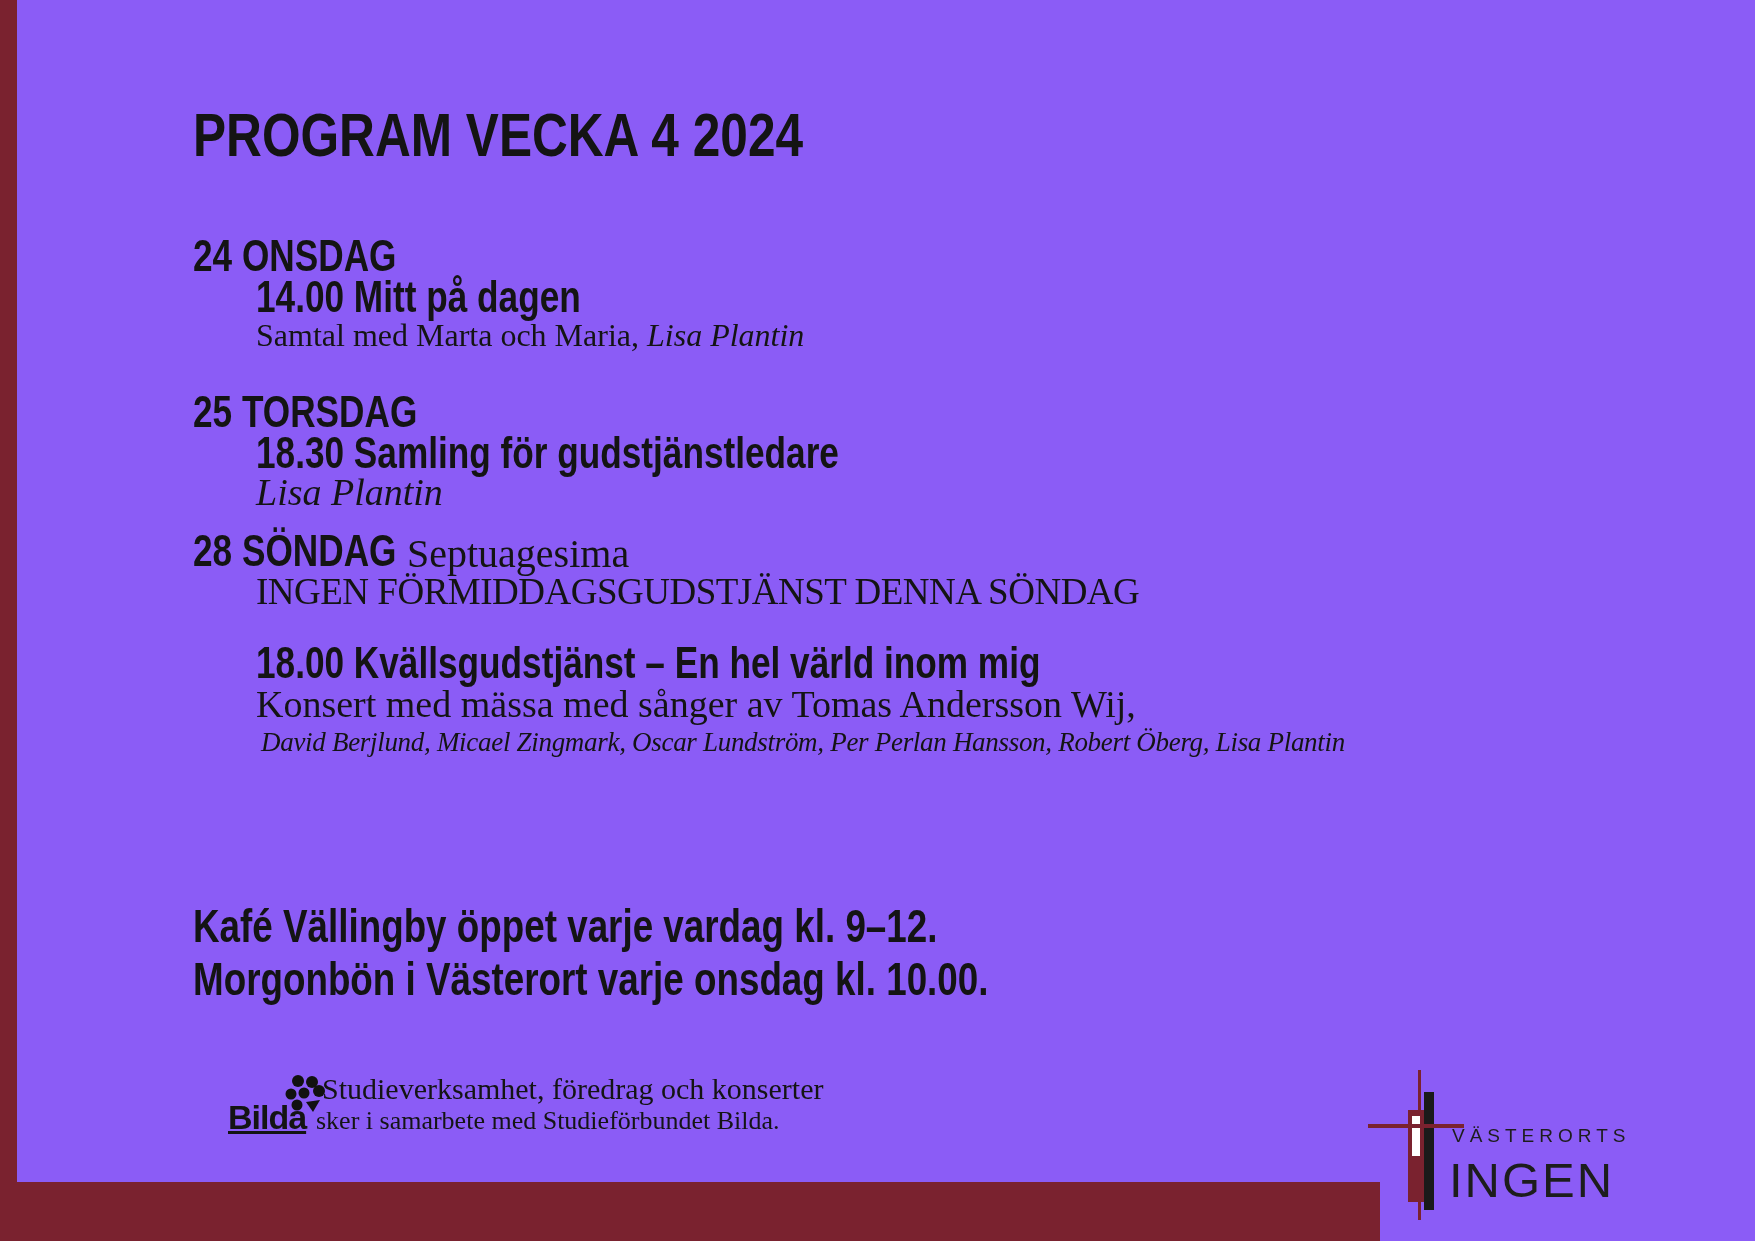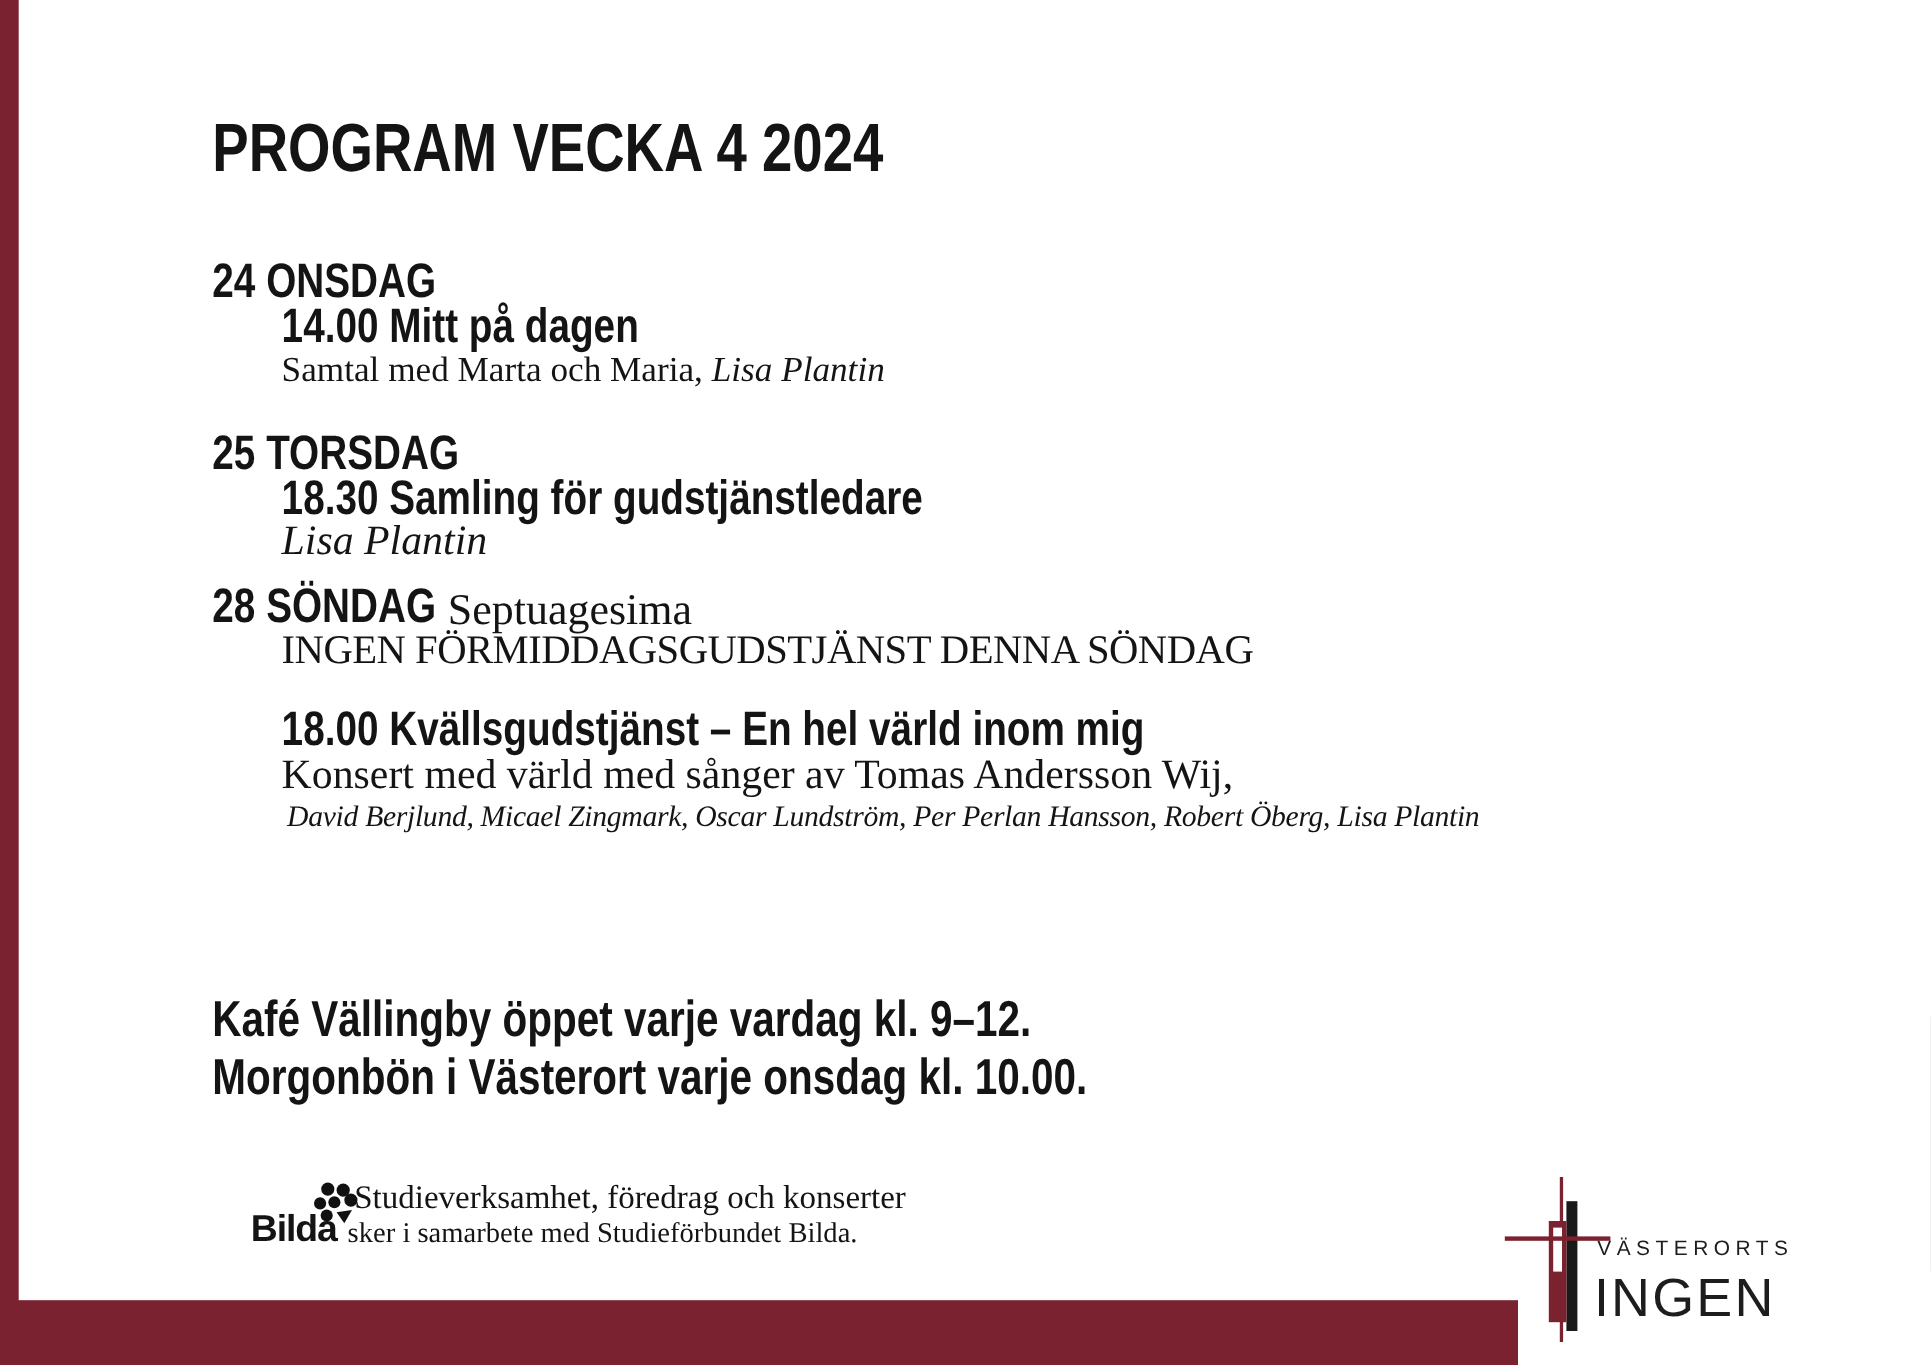--- a/index.html
+++ b/index.html
@@ -1,19 +1,19 @@
 <!DOCTYPE html>
 <html><head>
 <meta charset="utf-8">
 <style>
   html,body{margin:0;padding:0;background:#e8e8e8;}
   .canvas{
     position:relative;
     width:1755px;height:1241px;
-    background:#ffffff;
+    background:#8b5cf6;
     overflow:hidden;
     font-family:"Liberation Sans",sans-serif;
   }
   .abs{position:absolute;white-space:nowrap;line-height:1;color:#141414;}
   
   .cbold{
     font-family:"Liberation Sans",sans-serif;
     font-weight:800;
     transform:scaleX(0.8);
     transform-origin:0 0;
@@ -40,27 +40,27 @@
   <div class="abs serif" style="left:256px;top:319px;font-size:32px;"><span>Samtal med Marta och Maria, </span><span class="it">Lisa Plantin</span></div>
 
   <div class="abs cbold" style="left:193px;top:390px;font-size:44px;">25 TORSDAG</div>
   <div class="abs cbold" style="left:256px;top:431px;font-size:44px;">18.30 Samling för gudstjänstledare</div>
   <div class="abs serif it" style="left:256px;top:473px;font-size:38px;">Lisa Plantin</div>
 
   <div class="abs cbold" style="left:193px;top:529px;font-size:44px;">28 SÖNDAG</div>
   <div class="abs serif" style="left:256px;top:573px;font-size:37px;letter-spacing:-0.5px;">INGEN FÖRMIDDAGSGUDSTJÄNST DENNA SÖNDAG</div>
   <div class="abs serif" style="left:407px;top:534px;font-size:40px;">Septuagesima</div>
   <div class="abs cbold" style="left:256px;top:641px;font-size:44px;">18.00 Kvällsgudstjänst – En hel värld inom mig</div>
-  <div class="abs serif" style="left:256px;top:685px;font-size:38px;">Konsert med värld med sånger av Tomas Andersson Wij,</div>
+  <div class="abs serif" style="left:256px;top:685px;font-size:38px;">Konsert med mässa med sånger av Tomas Andersson Wij,</div>
   <div class="abs serif it" style="left:261px;top:729px;font-size:27px;letter-spacing:-0.3px;font-style:italic;">David Berjlund, Micael Zingmark, Oscar Lundström, Per Perlan Hansson, Robert Öberg, Lisa Plantin</div>
 
   <div class="abs cbold" style="left:193px;top:903px;font-size:46px;">Kafé Vällingby öppet varje vardag kl. 9–12.</div>
   <div class="abs cbold" style="left:193px;top:956px;font-size:46px;">Morgonbön i Västerort varje onsdag kl. 10.00.</div>
 
-  <div class="abs" style="left:228px;top:1100px;font-size:34px;font-weight:700;letter-spacing:-1px;">Bilda</div>
+  <div class="abs" style="left:228px;top:1100px;font-size:34px;font-weight:700;letter-spacing:-1px;text-decoration:underline;">Bilda</div>
   <svg class="abs" style="left:284px;top:1074px;" width="44" height="42" viewBox="0 0 44 42" aria-hidden="true">
     <circle cx="14" cy="7" r="6" fill="#111"></circle>
     <circle cx="28" cy="8" r="6" fill="#111"></circle>
     <circle cx="7" cy="20" r="5.5" fill="#111"></circle>
     <circle cx="20" cy="19" r="5.5" fill="#111"></circle>
     <circle cx="35" cy="17" r="6" fill="#111"></circle>
     <circle cx="13" cy="31" r="5.5" fill="#111"></circle>
     <polygon points="22,28 36,26 29,38" fill="#111"></polygon>
   </svg>
   <div class="abs serif" style="left:322px;top:1074px;font-size:30px;">Studieverksamhet, föredrag och konserter</div>

